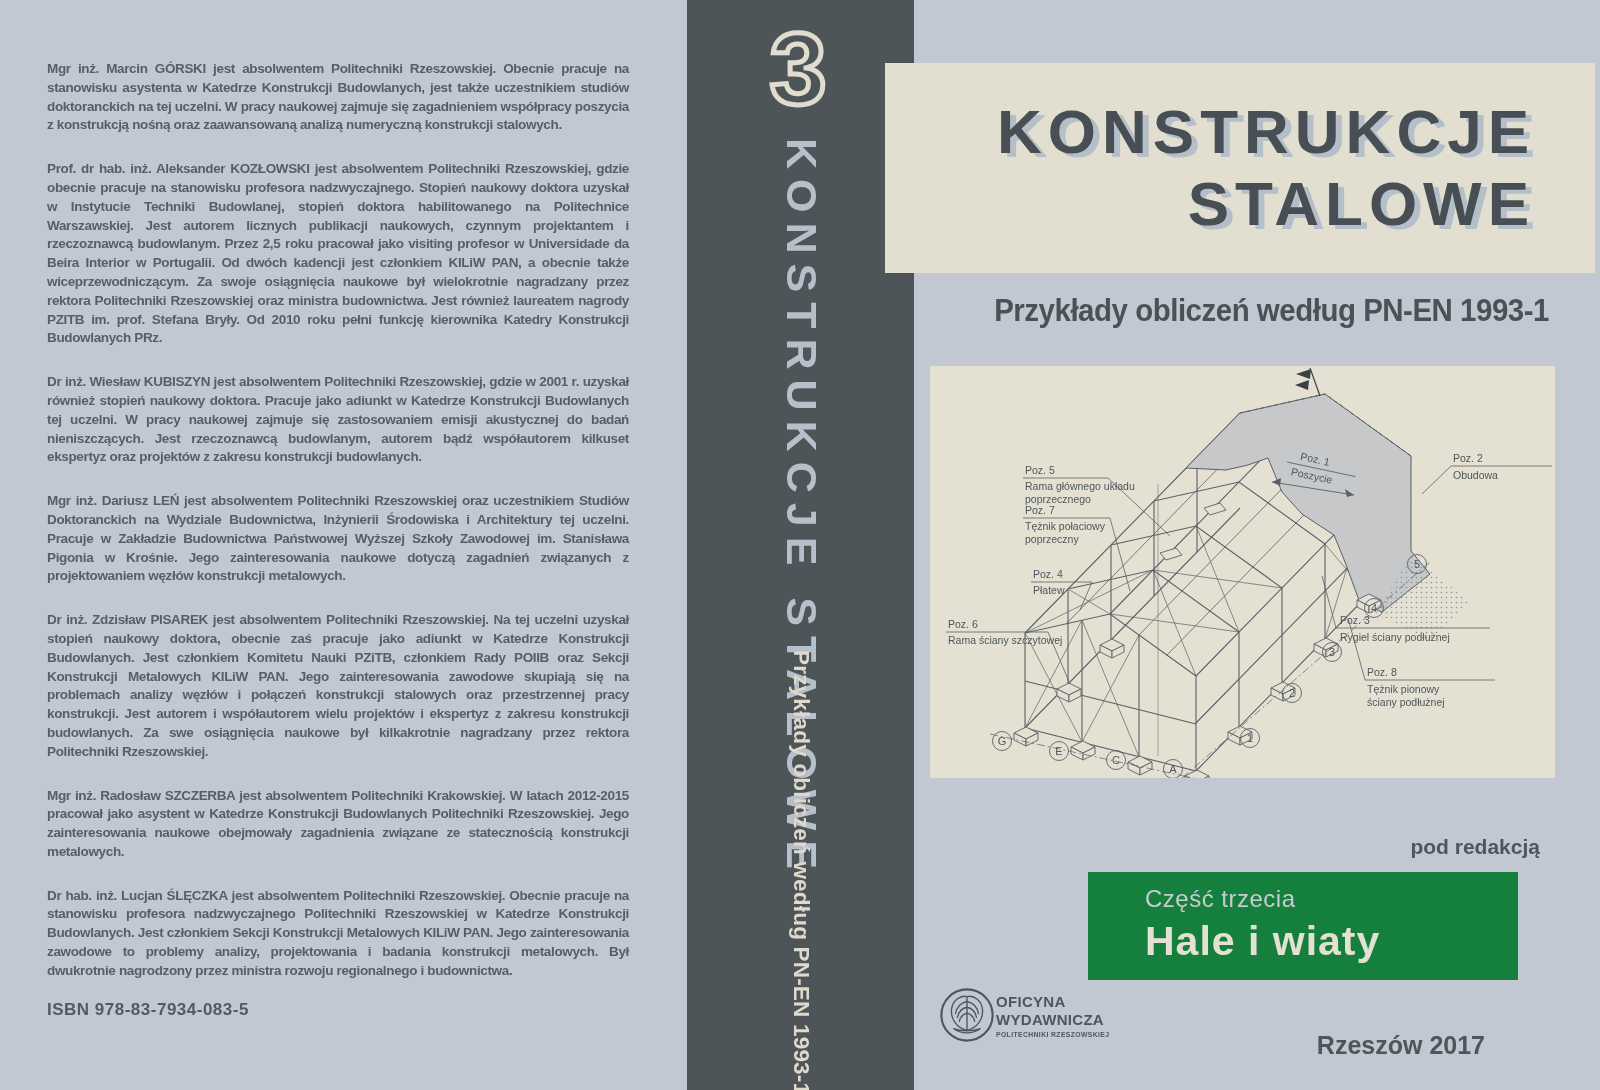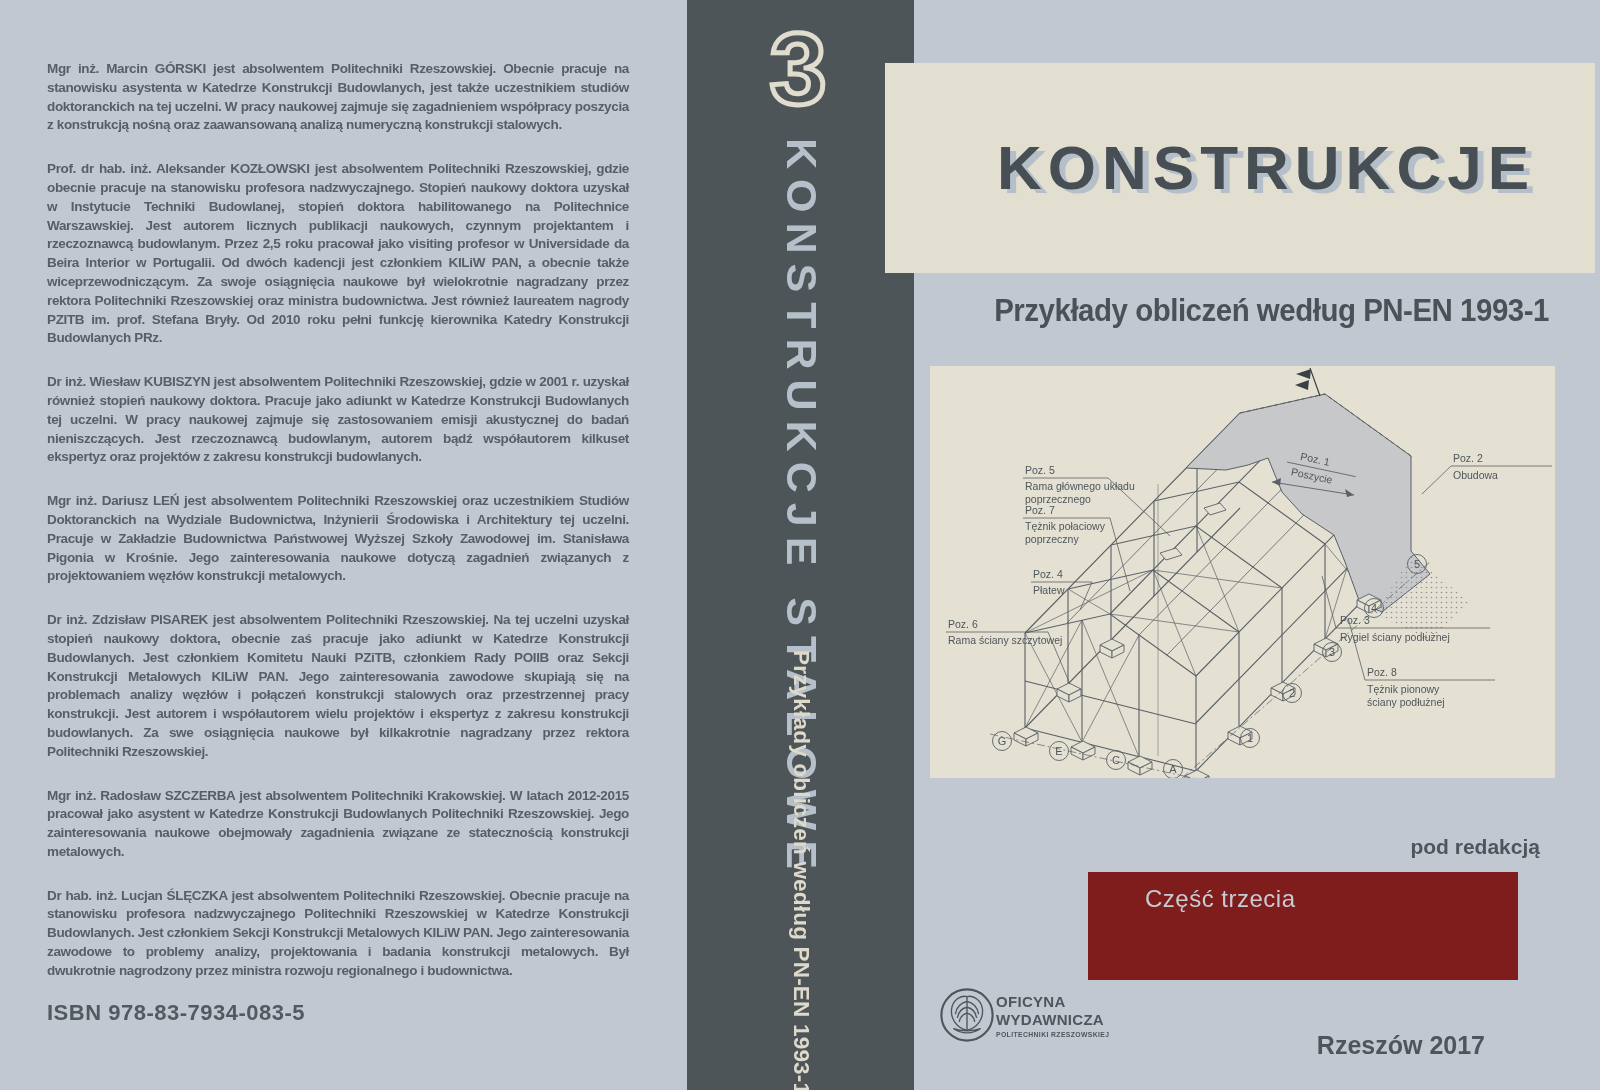--- a/index.html
+++ b/index.html
@@ -4,41 +4,41 @@
 <style>
   html,body{margin:0;padding:0;background:#9aa1a8;}
   #cover{position:relative;width:1600px;height:1090px;overflow:hidden;
          font-family:"Liberation Sans",sans-serif;background:#c2c8d1;padding-left:8px;}
   .abs{position:absolute;}
   
   #back{left:0;top:0;width:687px;height:1090px;background:#c2c8d1;}
   #bios{left:47px;top:60px;width:582px;}
   .bio{margin:0 0 25px 0;font-weight:700;font-size:13.5px;line-height:18.8px;
        letter-spacing:-0.35px;color:#565e66;text-align:justify;}
-  #isbn{left:47px;top:1000px;font-weight:700;font-size:22px;color:#525a61;letter-spacing:.5px;}
+  #isbn{left:47px;top:1000px;font-weight:700;font-size:17px;color:#525a61;letter-spacing:.5px;}
   
   #spine{left:687px;top:0;width:227px;height:1090px;background:#4e5559;}
   #spine-number-svg{left:748px;top:12px;}
   #spine-title{left:826px;top:138px;transform:rotate(90deg);transform-origin:top left;
        white-space:nowrap;font-weight:700;font-size:43px;letter-spacing:10px;color:#b6c0ca;}
   #spine-subtitle{left:814px;top:650px;transform:rotate(90deg);transform-origin:top left;
        white-space:nowrap;font-weight:700;font-size:22.5px;letter-spacing:.2px;color:#ded9ca;}
   
   #front{left:914px;top:0;width:686px;height:1090px;background:#c2c8d1;}
   #title-box{left:885px;top:63px;width:710px;height:210px;background:#e2dfd1;
        display:flex;flex-direction:column;justify-content:center;align-items:flex-end;
        padding-right:60px;box-sizing:border-box;gap:10px;}
   .title-line{font-weight:700;font-size:62px;letter-spacing:6px;color:#474f54;
        line-height:1;text-shadow:6px 4px 0 #b5bfc9;margin-left:12px;}
   #front-subtitle{right:59px;top:293px;font-weight:700;font-size:31px;letter-spacing:-.5px;
        color:#4a5257;transform:scaleX(.95);transform-origin:right;}
   #diagram-panel{left:930px;top:366px;width:625px;height:412px;background:#e4e1d3;}
   #editor{right:68px;top:833px;text-align:right;font-weight:700;font-size:21px;
        line-height:27px;color:#4e565c;}
-  #part-box{left:1088px;top:872px;width:430px;height:108px;background:#7f1d1d;
+  #part-box{left:1088px;top:872px;width:430px;height:108px;background:#15803d;
        padding-left:57px;padding-top:13px;box-sizing:border-box;}
   #part-label{font-size:24px;color:#c6ccd2;letter-spacing:.5px;}
   #part-title{font-weight:700;font-size:41px;color:#e4e1d3;letter-spacing:1px;margin-top:5px;}
   #publisher{left:938px;top:986px;display:flex;align-items:center;gap:0;}
   #publisher-text{color:#4e565c;}
   .pub-big{font-weight:700;font-size:15px;line-height:18px;letter-spacing:.3px;}
   .pub-small{font-weight:700;font-size:6.8px;letter-spacing:.4px;margin-top:2px;}
   #city-year{right:123px;top:995px;font-weight:700;font-size:25px;color:#4e565c;margin-top:36px;}
   
   .dlbl{font-family:"Liberation Sans",sans-serif;font-size:10.5px;fill:#4e565c;}
@@ -66,20 +66,21 @@
   <svg id="spine-number-svg" class="abs" width="100" height="112" viewBox="0 0 100 112">
     <text x="50" y="92" text-anchor="middle" font-family="Liberation Sans,sans-serif" font-size="102" font-weight="bold" fill="none" stroke="#e0ddcf" stroke-width="5">3</text>
   </svg>
   <div id="spine-title" class="abs">KONSTRUKCJE STALOWE</div>
   <div id="spine-subtitle" class="abs">Przykłady obliczeń według PN-EN 1993-1</div>
 
   <section id="front" class="abs"></section>
 
   <div id="title-box" class="abs">
     <div class="title-line">KONSTRUKCJE</div>
+    <div class="title-line">STALOWE</div>
   </div>
 
   <div id="front-subtitle" class="abs">Przykłady obliczeń według PN-EN 1993-1</div>
 
   <div id="diagram-panel" class="abs">
     <svg width="625" height="412" viewBox="0 0 625 412">
       <defs>
         <pattern id="dots" width="5" height="5" patternUnits="userSpaceOnUse">
           <circle cx="1.5" cy="1.5" r="0.8" fill="#8a9096"></circle>
         </pattern>
@@ -221,20 +222,21 @@
       </g>
     </svg>
   </div>
 
   <div id="editor" class="abs">
     <div>pod redakcją</div>
   </div>
 
   <div id="part-box" class="abs">
     <div id="part-label">Część trzecia</div>
+    <div id="part-title">Hale i wiaty</div>
   </div>
 
   <div id="publisher" class="abs">
     <svg width="58" height="58" viewBox="-30 -30 60 60">
       <circle cx="0" cy="0" r="26.5" fill="none" stroke="#4e565c" stroke-width="2.2"></circle>
       <g fill="none" stroke="#4e565c" stroke-width="1.4">
         <path d="M0,-19 C-7,-21 -15,-15 -16,-6 C-17,4 -11,13 0,16"></path>
         <path d="M0,-19 C7,-21 15,-15 16,-6 C17,4 11,13 0,16"></path>
         <path d="M0,-19 L0,16"></path>
         <path d="M0,-14 C-6,-13 -11,-8 -12,-1"></path>

